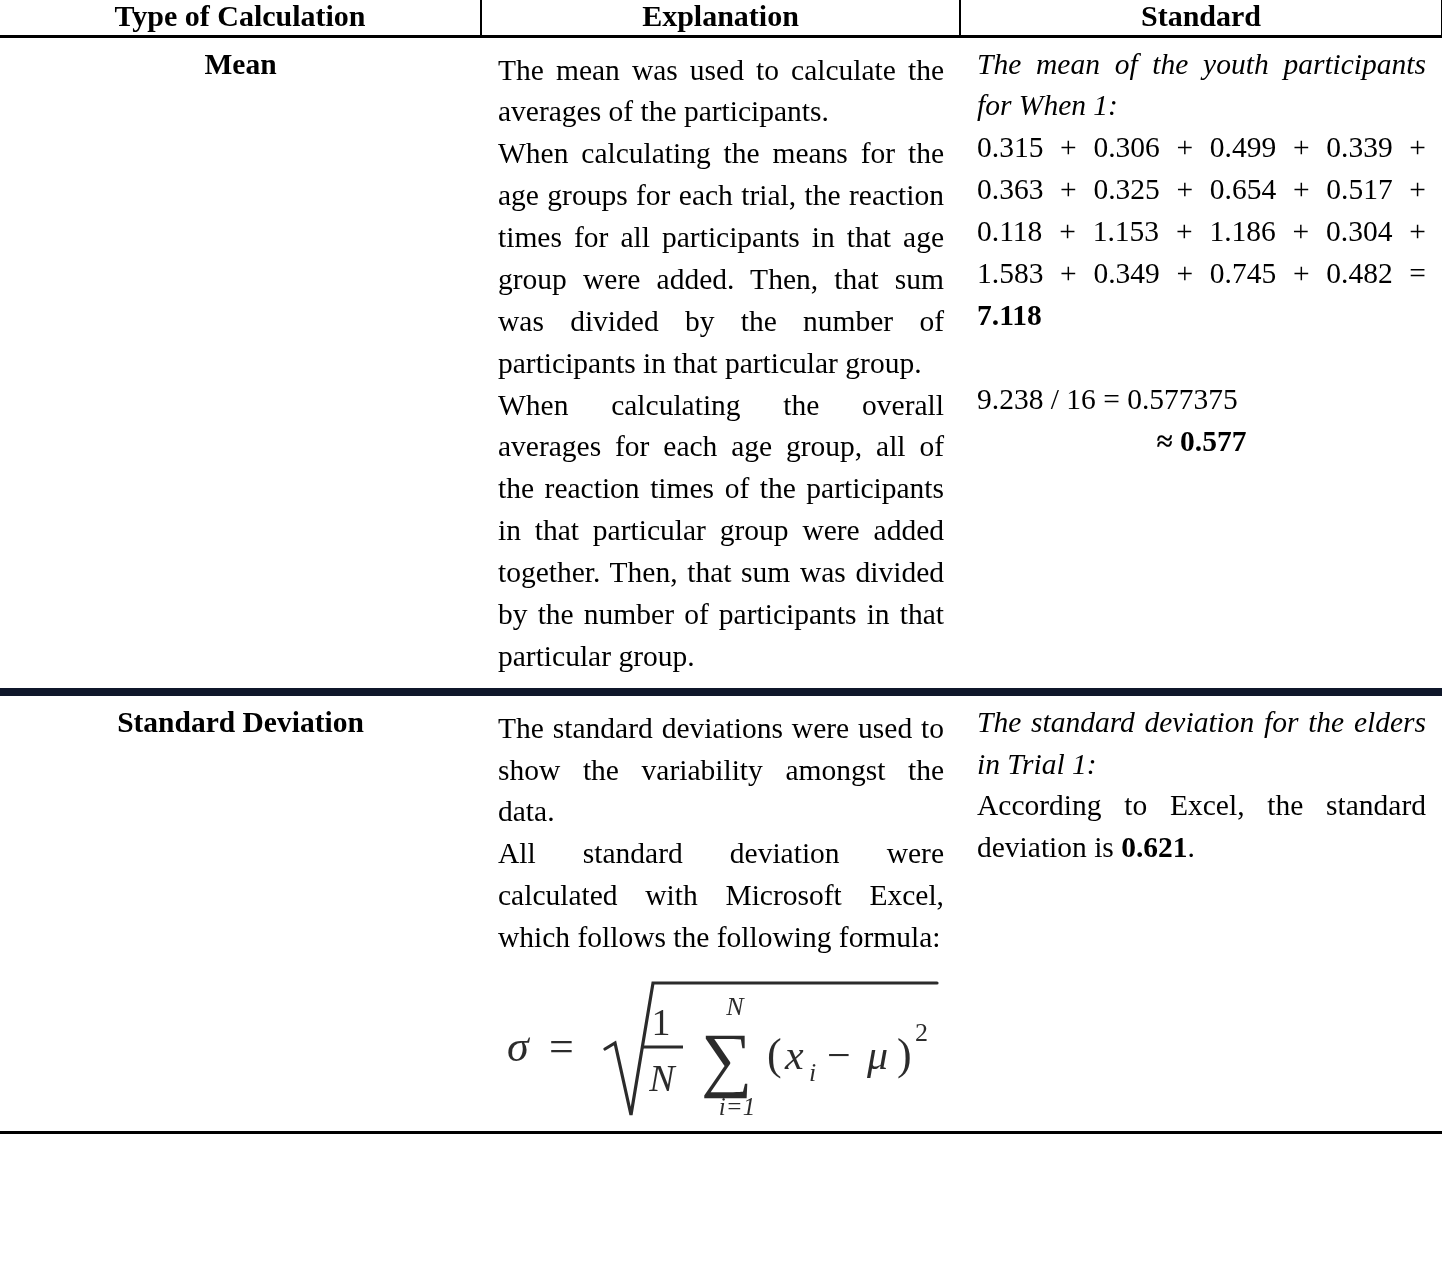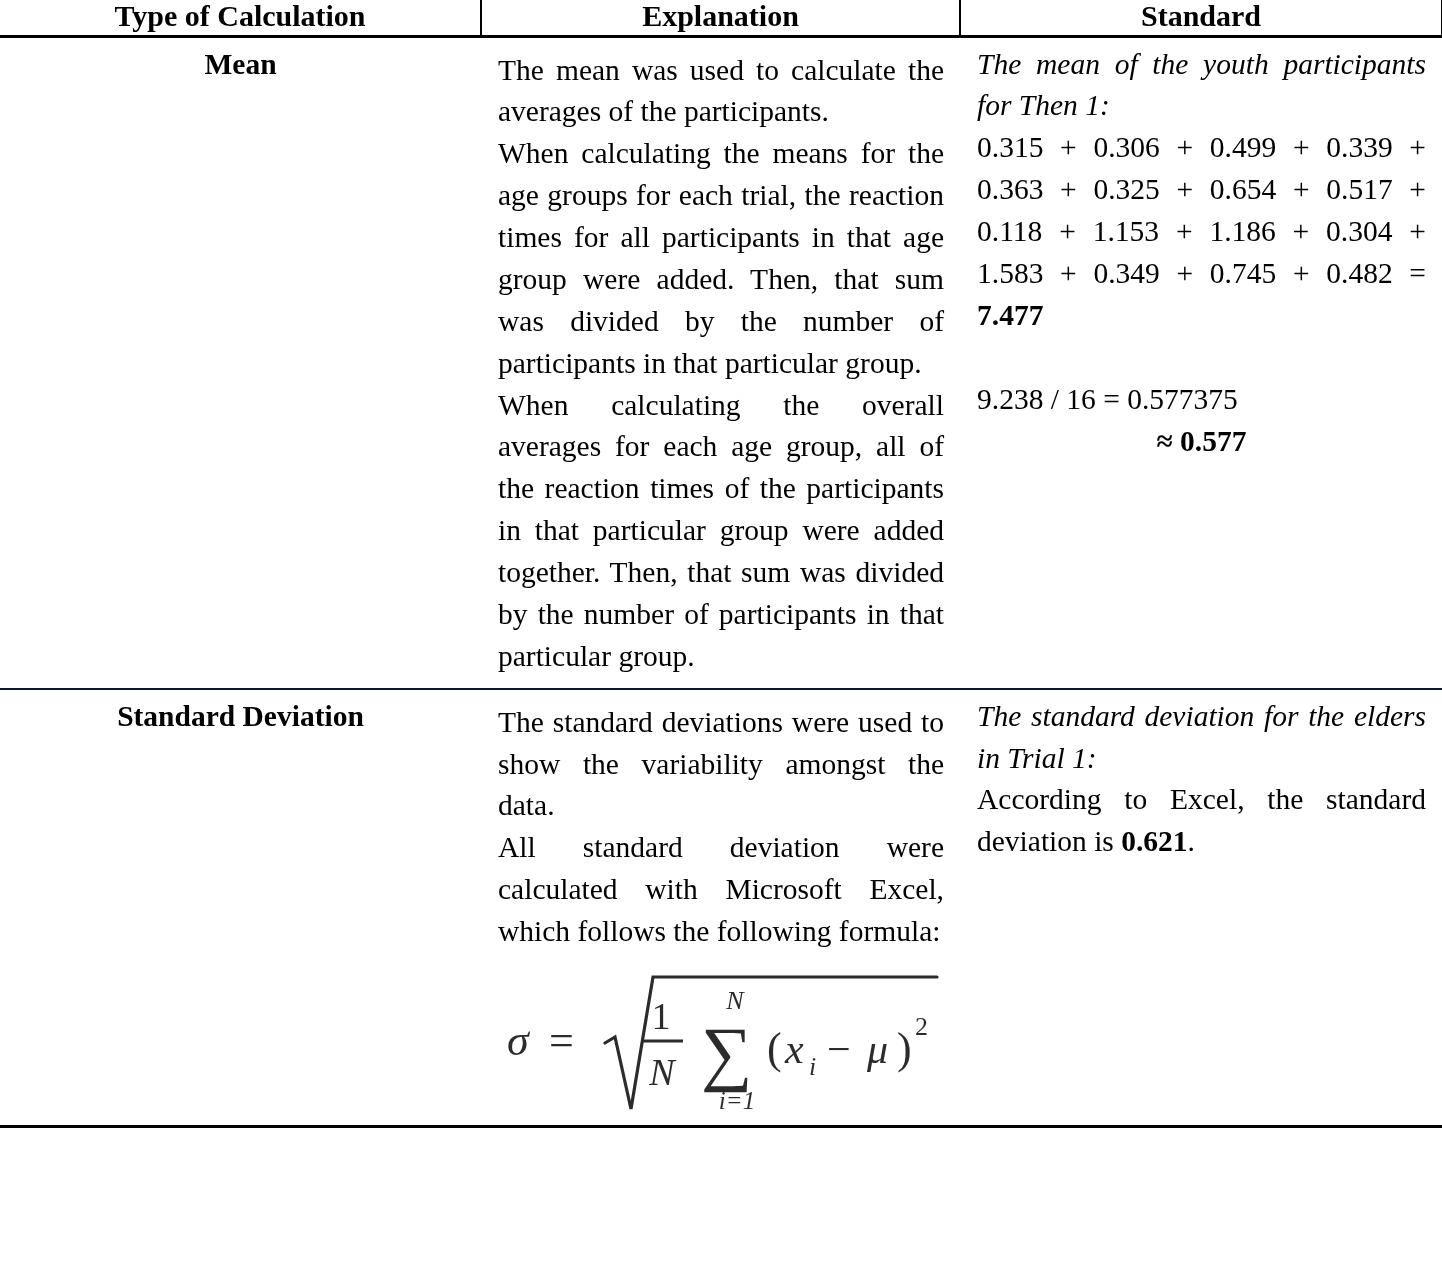--- a/index.html
+++ b/index.html
@@ -74,21 +74,21 @@
     text-align-last: left;
     padding: 12px 16px 10px 17px;
     hyphens: none;
   }
   td.cell.example-cell {
     text-align: justify;
     text-align-last: left;
     padding: 6px 16px 10px 17px;
   }
 
-  tr.row-mean td.cell { border-bottom: 2px solid #0f172a; }
+  tr.row-mean td.cell { border-bottom: 8px solid #0f172a; }
   tr.row-sd   td.cell { border-bottom: 3px solid #000; text-align: center; }
 
   p.para {
     margin: 0;
     padding: 0;
   }
   p.para.just {
     text-align: justify;
     text-align-last: left;
   }
@@ -148,22 +148,22 @@
           <p class="para">Mean</p>
         </td>
 
         <td class="cell text-cell">
           <p class="para just">The mean was used to calculate the averages of the participants.</p>
           <p class="para just">When calculating the means for the age groups for each trial, the reaction times for all participants in that age group were added. Then, that sum was divided by the number of participants in that particular group.</p>
           <p class="para just">When calculating the overall averages for each age group, all of the reaction times of the participants in that particular group were added together. Then, that sum was divided by the number of participants in that particular group.</p>
         </td>
 
         <td class="cell example-cell">
-          <p class="para ital">The mean of the youth participants for Then 1:</p>
-          <p class="para just"><span>0.315 + 0.306 + 0.499 + 0.339 + 0.363 + 0.325 + 0.654 + 0.517 + 0.118 + 1.153 + 1.186 + 0.304 + 1.583 + 0.349 + 0.745 + 0.482 = </span><b class="bold">7.477</b></p>
+          <p class="para ital">The mean of the youth participants for When 1:</p>
+          <p class="para just"><span>0.315 + 0.306 + 0.499 + 0.339 + 0.363 + 0.325 + 0.654 + 0.517 + 0.118 + 1.153 + 1.186 + 0.304 + 1.583 + 0.349 + 0.745 + 0.482 = </span><b class="bold">7.118</b></p>
           <p class="para spacer">&nbsp;</p>
           <p class="para">9.238 / 16 = 0.577375</p>
           <p class="para center"><b class="bold">≈ </b><b class="bold">0.577</b></p>
         </td>
       </tr>
 
       <tr class="row-sd">
 
         <td class="cell type-cell">
           <p class="para">Standard Deviation</p>

